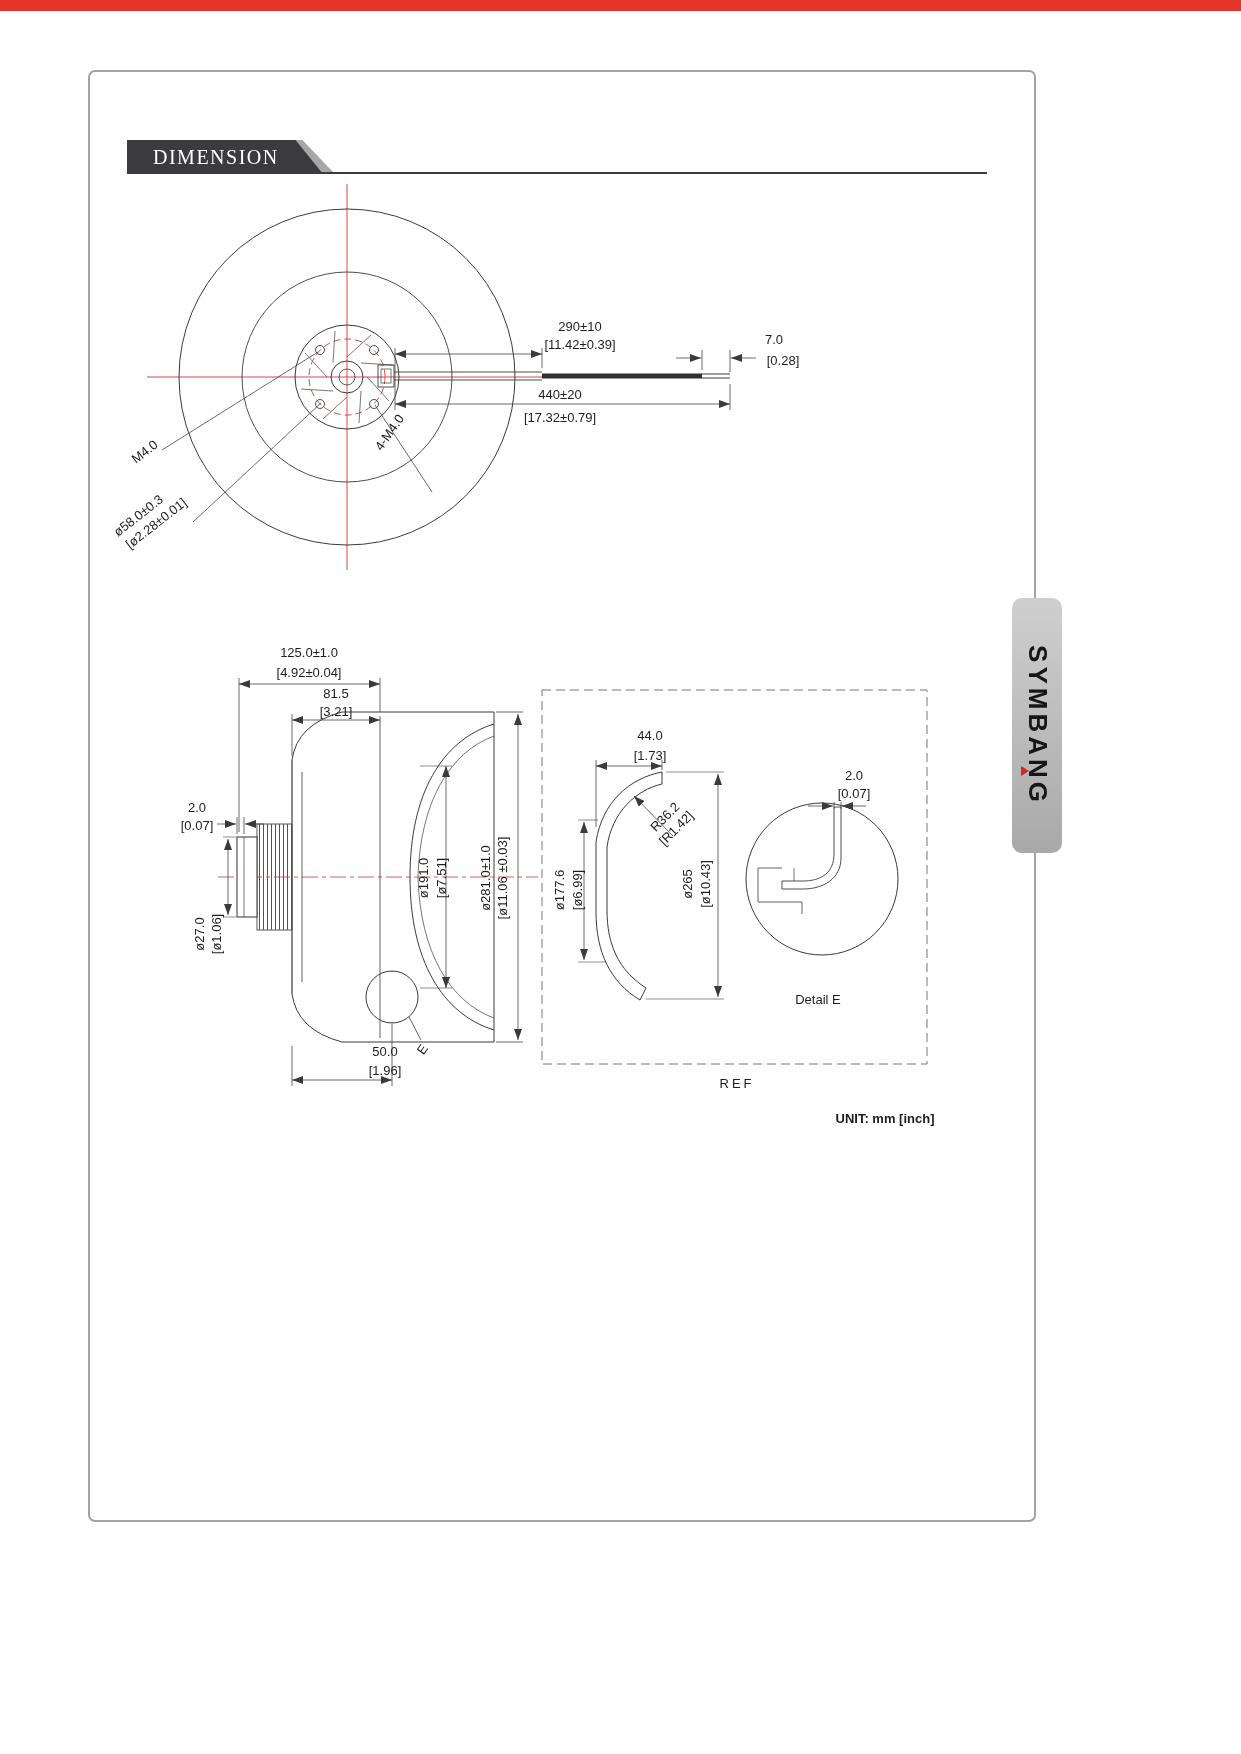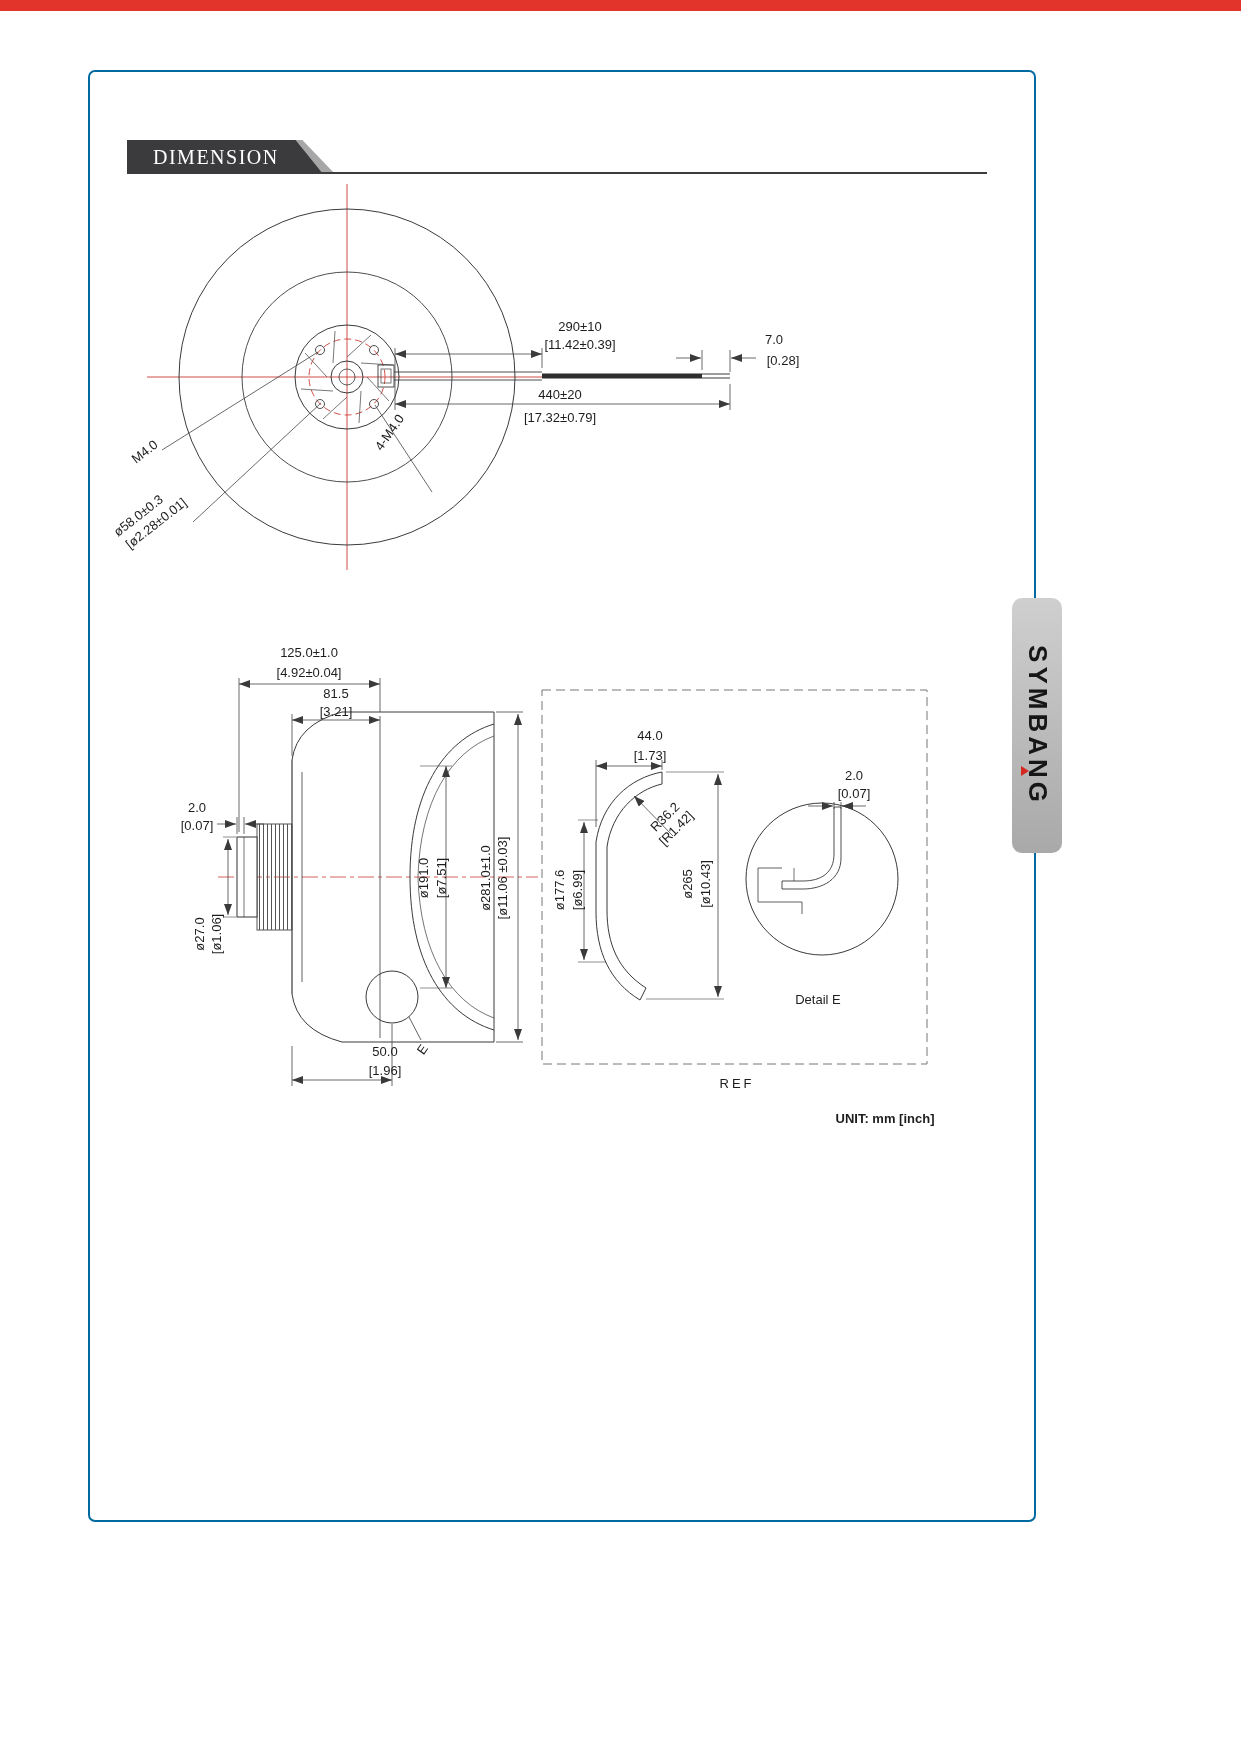--- a/index.html
+++ b/index.html
@@ -1,20 +1,20 @@
 <!DOCTYPE html>
 <html><head>
 <meta charset="utf-8">
 <style>
   html,body{margin:0;padding:0;background:#ffffff}
   .canvas{position:relative;width:1241px;height:1754px;background:#fff;overflow:hidden;
           font-family:"Liberation Sans",sans-serif}
   .topbar{position:absolute;left:0;top:0;width:1241px;height:11px;background:#e2342a}
   .page{position:absolute;left:88px;top:70px;width:948px;height:1452px;background:#fff;
-        border:2px solid #0369a1;border-radius:7px;box-sizing:border-box}
+        border:2px solid #a3a3a3;border-radius:7px;box-sizing:border-box}
   .dim-tab-s{position:absolute;left:41px;top:68px;width:204px;height:34px;background:#a7a7a7;
         clip-path:polygon(0 0,84% 0,100% 100%,0 100%)}
   .dim-tab{position:absolute;left:37px;top:68px;width:196px;height:34px;background:#3b3b3d;
         clip-path:polygon(0 0,86% 0,100% 100%,0 100%);display:flex;align-items:center;
         padding-left:26px;box-sizing:border-box;color:#fff;font-family:"Liberation Serif",serif;
         font-size:20px;letter-spacing:1.5px}
   .rule{position:absolute;left:37px;top:100px;width:860px;height:2px;background:#3b3b3d}
   svg.draw{position:absolute;left:0;top:0;width:896px;height:1448px}
   svg text{fill:#1d1d1d;font-family:"Liberation Sans",sans-serif;font-size:13px}
   .logo-tab{position:absolute;left:1012px;top:598px;width:50px;height:255px;

